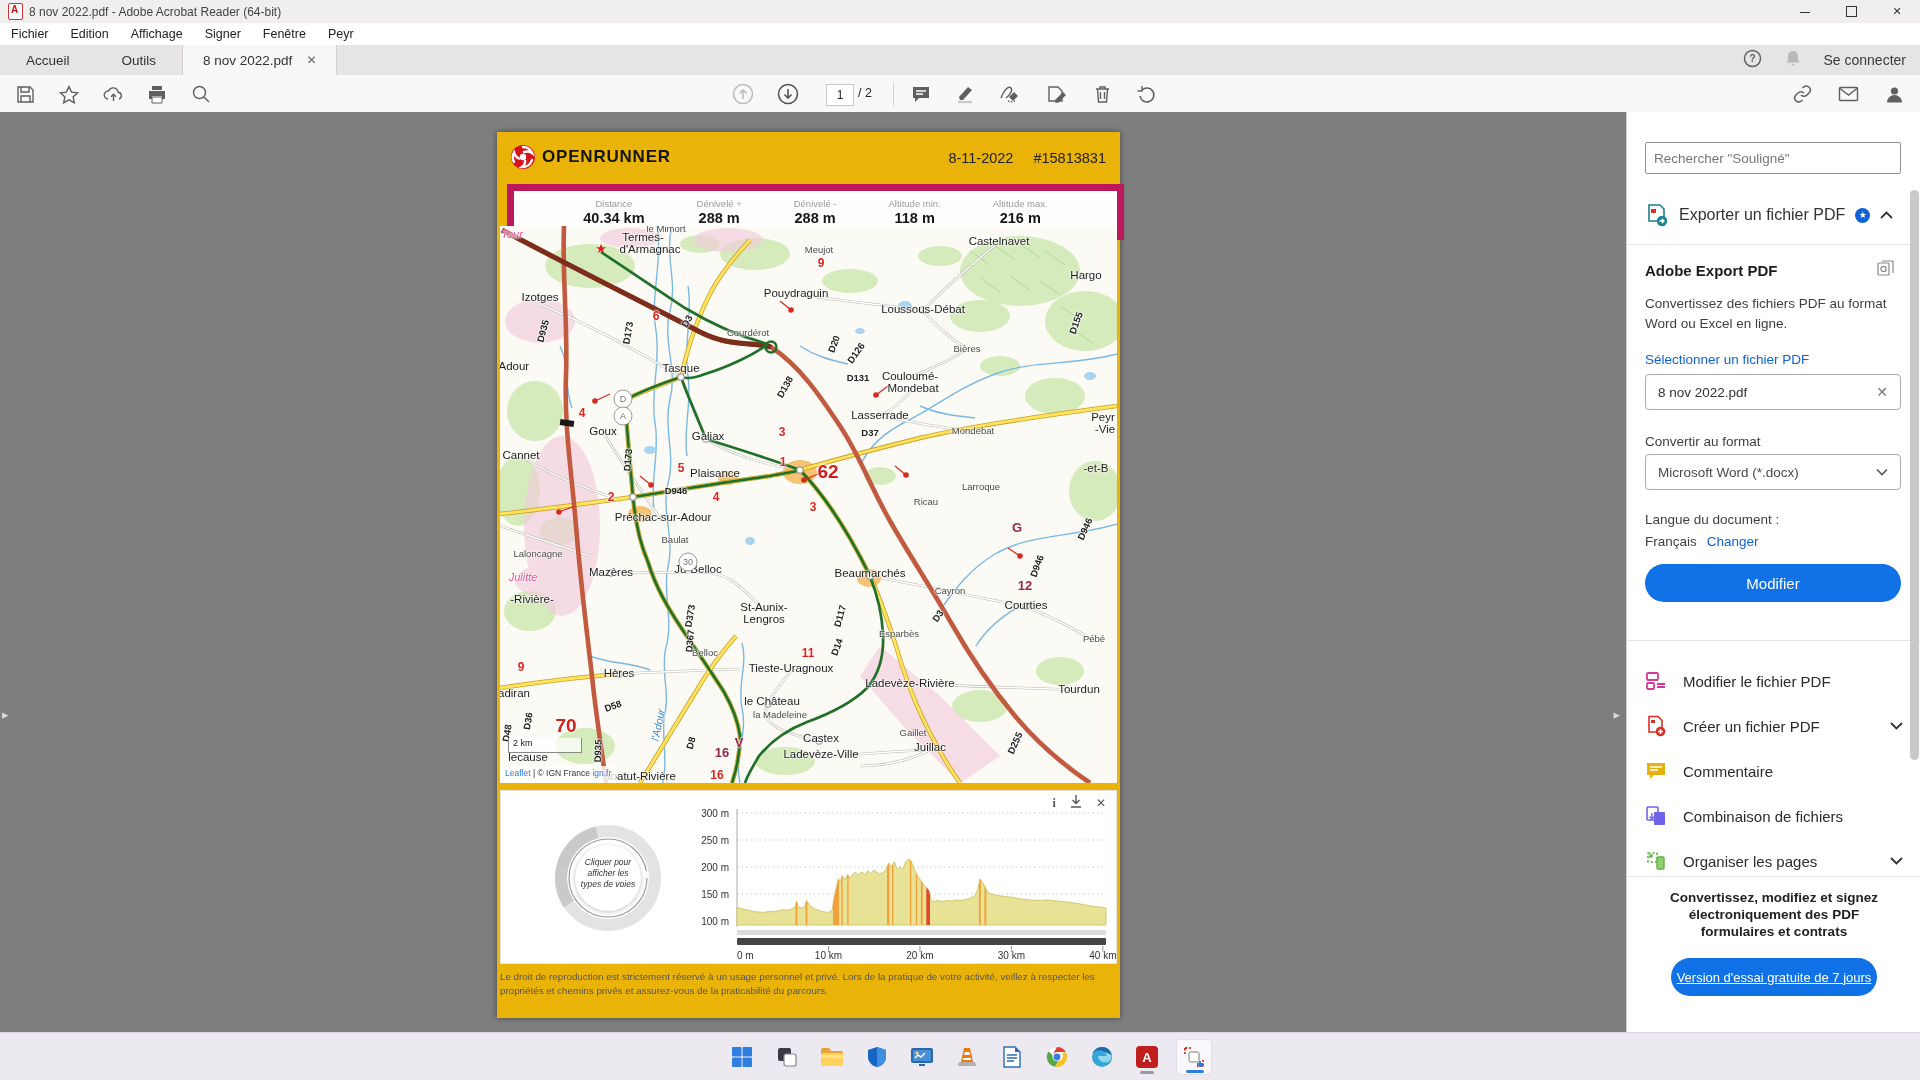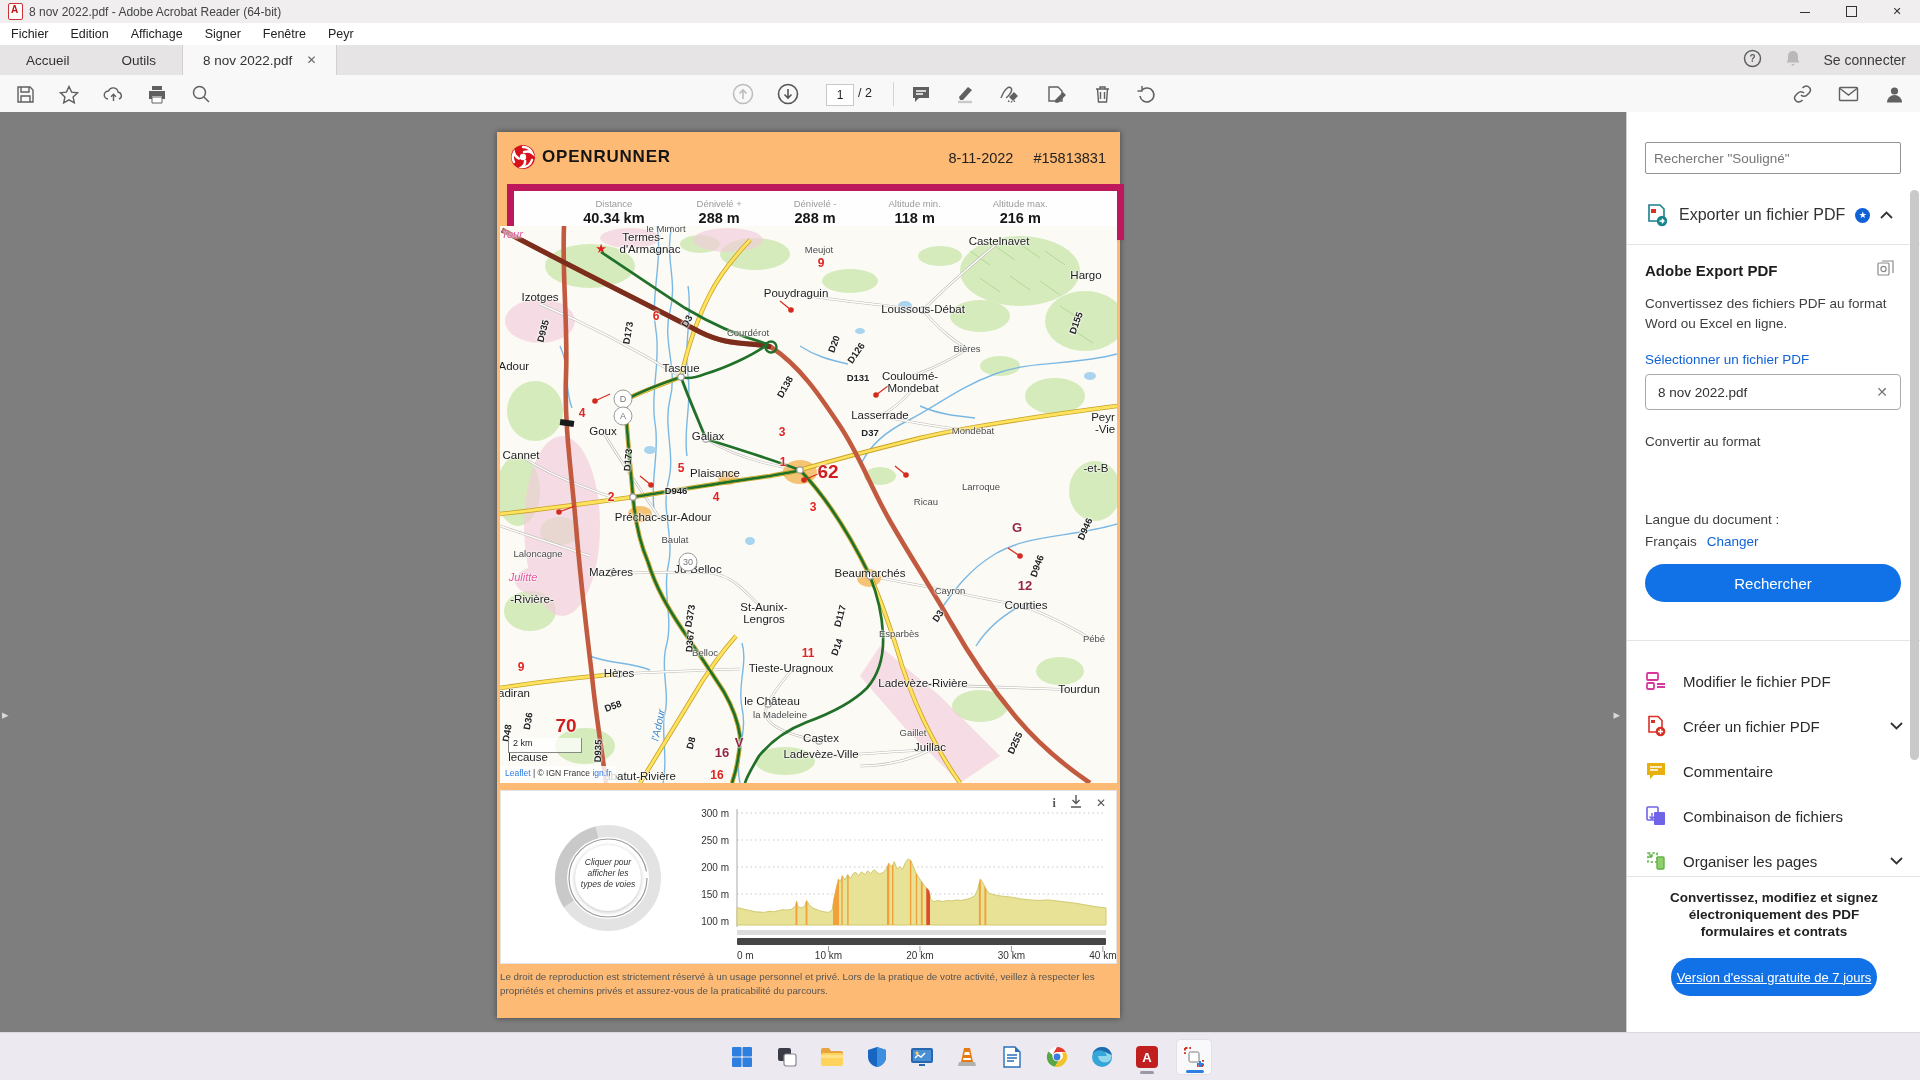--- a/index.html
+++ b/index.html
@@ -29,21 +29,21 @@
   .tb-ic{position:absolute;top:6px;width:26px;height:26px;display:flex;align-items:center;justify-content:center;}
   .tb-ic svg{display:block;}
   #page-box{position:absolute;left:826px;top:9px;width:26px;height:20px;border:1px solid #c9c9c9;background:#fff;
     font-size:12px;color:#222;display:flex;align-items:center;justify-content:center;}
   #page-total{position:absolute;left:858px;top:11px;font-size:12.5px;color:#222;}
   .tb-sep{position:absolute;left:893px;top:7px;height:24px;border-left:1px solid #d4d2d2;}
 
   
   #docarea{position:absolute;left:0;top:112px;width:1626px;height:920px;background:#7e7e7e;overflow:hidden;}
   .edge-arrow{position:absolute;color:#d9d9d9;font-size:13px;top:595px;}
-  #page{position:absolute;left:497px;top:20px;width:623px;height:886px;background:#fdba74;
+  #page{position:absolute;left:497px;top:20px;width:623px;height:886px;background:#eab308;
     box-shadow:0 0 6px rgba(0,0,0,.45);}
   #pdf-header{position:absolute;left:0;top:0;width:623px;height:52px;}
   #logo{position:absolute;left:13px;top:12px;display:flex;align-items:center;gap:6px;}
   #brand{font-size:17px;font-weight:700;letter-spacing:.8px;color:#151515;}
   #hdr-right{position:absolute;right:14px;top:18px;font-size:14.5px;color:#222;display:flex;gap:20px;}
   #statsbar{position:absolute;left:10px;top:52px;width:603px;height:42px;background:#fefefe;
     border:7px solid #be185d;box-shadow:0 1px 2px rgba(0,0,0,.05);display:flex;align-items:center;
     justify-content:center;gap:52px;}
   .stat{text-align:center;}
   .stat .sl{font-size:9.5px;color:#9a9a9a;}
@@ -505,21 +505,21 @@
             <span class="ml ml-town" style="left: 526px; top: 380px;">Courties</span>
             <span class="ml ml-town" style="left: 264px; top: 382px;">St-Aunix-</span>
             <span class="ml ml-town" style="left: 264px; top: 394px;">Lengros</span>
             <span class="ml ml-hamlet" style="left: 399px; top: 408px;">Esparbès</span>
             <span class="ml ml-hamlet" style="left: 594px; top: 413px;">Pébé</span>
             <span class="ml ml-hamlet" style="left: 205px; top: 427px;">Belloc</span>
             <span class="ml ml-town" style="left: 119px; top: 448px;">Hères</span>
             <span class="ml ml-town" style="left: 291px; top: 443px;">Tieste-Uragnoux</span>
             <span class="ml ml-town" style="left: 272px; top: 476px;">le Château</span>
             <span class="ml ml-hamlet" style="left: 280px; top: 489px;">la Madeleine</span>
-            <span class="ml ml-town" style="left: 405px; top: 458px; padding-left: 36px;">Ladevèze-Rivière</span>
+            <span class="ml ml-town" style="left: 392px; top: 458px; padding-left: 36px;">Ladevèze-Rivière</span>
             <span class="ml ml-town" style="left: 579px; top: 464px;">Tourdun</span>
             <span class="ml ml-town" style="left: 14px; top: 468px;">adiran</span>
             <span class="ml ml-town" style="left: 321px; top: 513px;">Castex</span>
             <span class="ml ml-town" style="left: 321px; top: 529px;">Ladevèze-Ville</span>
             <span class="ml ml-hamlet" style="left: 413px; top: 507px;">Gaillet</span>
             <span class="ml ml-town" style="left: 430px; top: 522px;">Juillac</span>
             <span class="ml ml-town" style="left: 28px; top: 532px;">lecause</span>
             <span class="ml ml-town" style="left: 140px; top: 551px;">abatut-Rivière</span>
             <span class="ml ml-road" style="left: 43px; top: 105px; transform: translate(-50%, -50%) rotate(-75deg);">D935</span>
             <span class="ml ml-road" style="left: 128px; top: 107px; transform: translate(-50%, -50%) rotate(-80deg);">D173</span>
@@ -662,26 +662,34 @@
           <path d="M5 1h11v12"></path>
           <circle cx="6.5" cy="9" r="2.6"></circle>
         </svg></span>
     <div id="sb-desc">Convertissez des fichiers PDF au format Word ou Excel en ligne.</div>
     <a id="sb-link">Sélectionner un fichier PDF</a>
     <div id="filebox">
       <span>8 nov 2022.pdf</span>
       <span class="fx">✕</span>
     </div>
     <div id="fmt-label">Convertir au format</div>
+    <div id="selbox">
+      <span>Microsoft Word (*.docx)</span>
+      <span class="chv">
+        <svg width="12" height="8" viewBox="0 0 12 8" fill="none" stroke="#555" stroke-width="1.6">
+            <path d="M1 1.5L6 6.5 11 1.5"></path>
+          </svg>
+        </span>
+    </div>
     <div id="lang-label">Langue du document :</div>
     <div id="lang-row">
       <span>Français</span>
       <span class="chg">Changer</span>
     </div>
-    <div id="convert-btn" class="pill">Rechercher</div>
+    <div id="convert-btn" class="pill">Modifier</div>
     <div class="sb-div" style="top:528px"></div>
 
     <div id="sb-items">
       <div class="sb-item" style="top:14px">
         <svg width="22" height="22" viewBox="0 0 22 22" fill="none" stroke="#d6399b" stroke-width="1.8">
             <rect x="2" y="3" width="11" height="7" rx="1"></rect>
             <rect x="2" y="13" width="7" height="6" rx="1"></rect>
             <path d="M12 14h8M12 17h8"></path>
           </svg>
         <span class="lbl">Modifier le fichier PDF</span>

